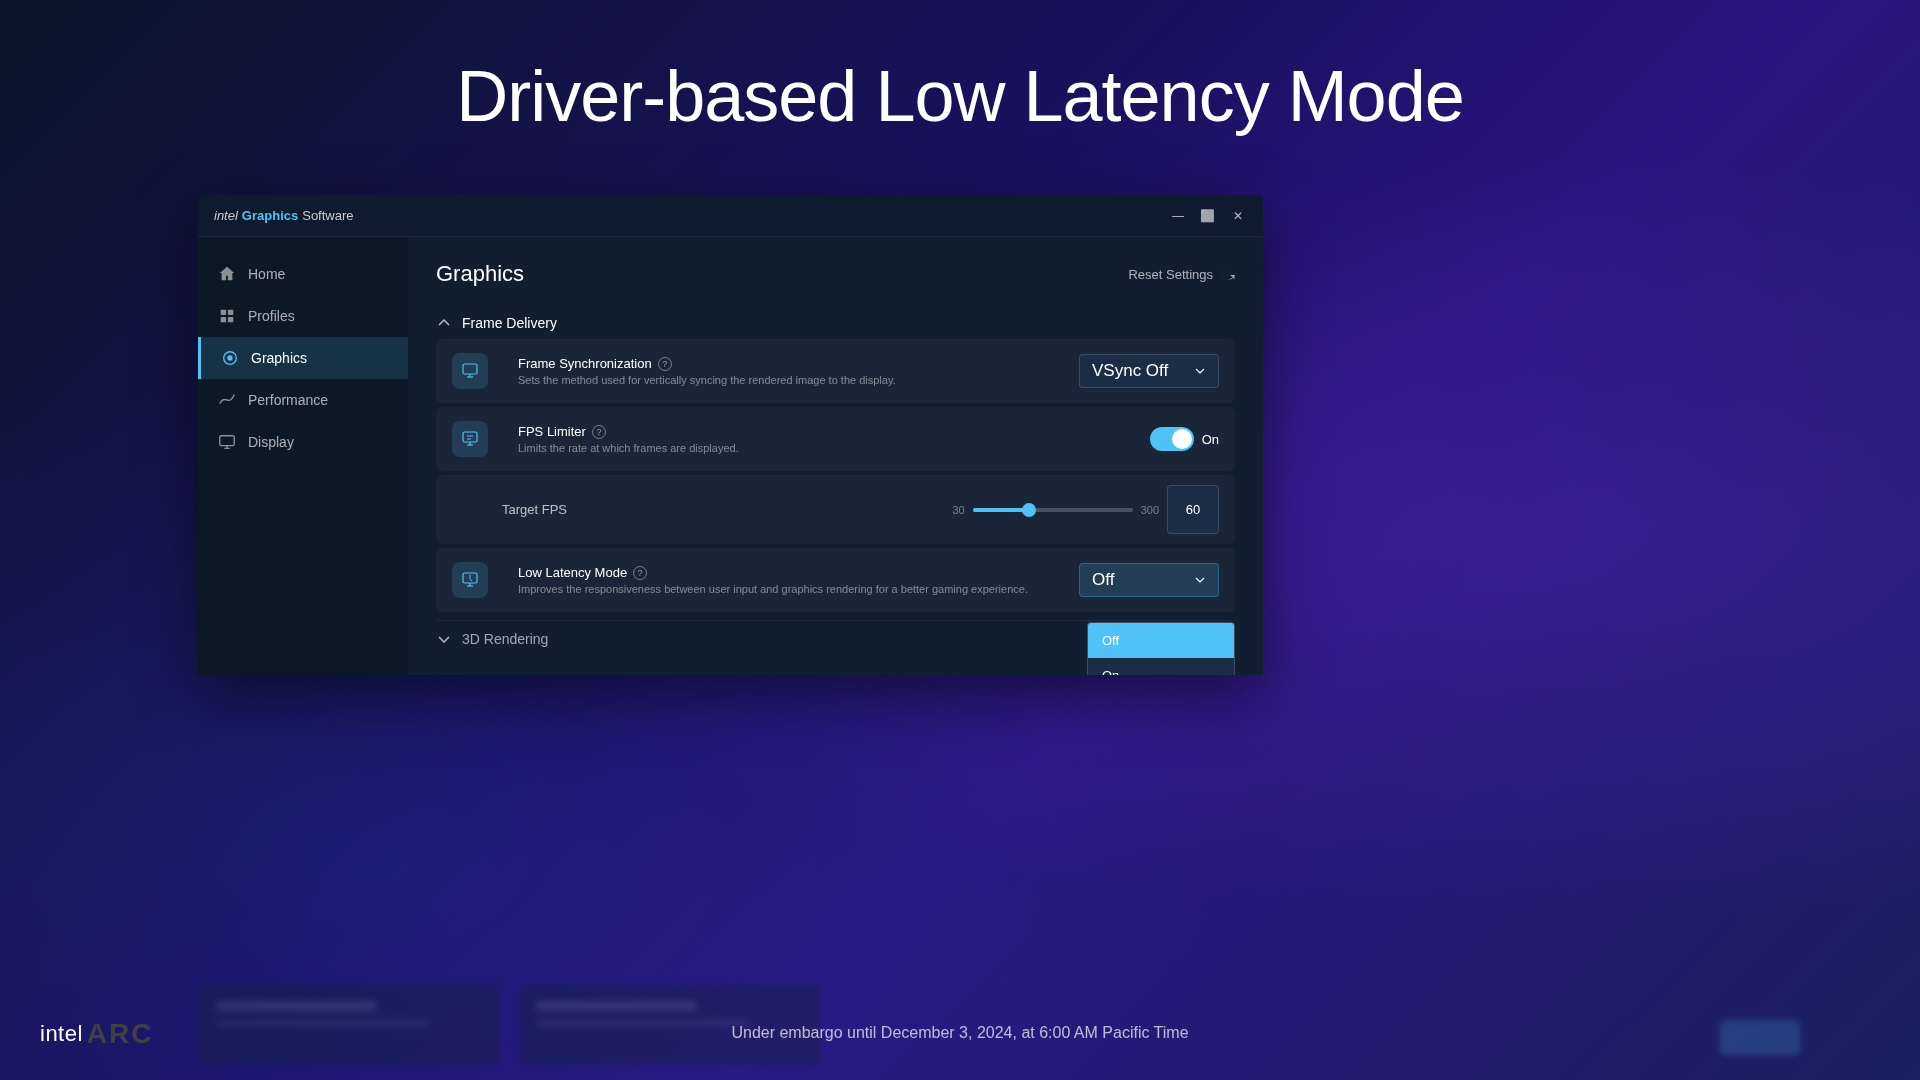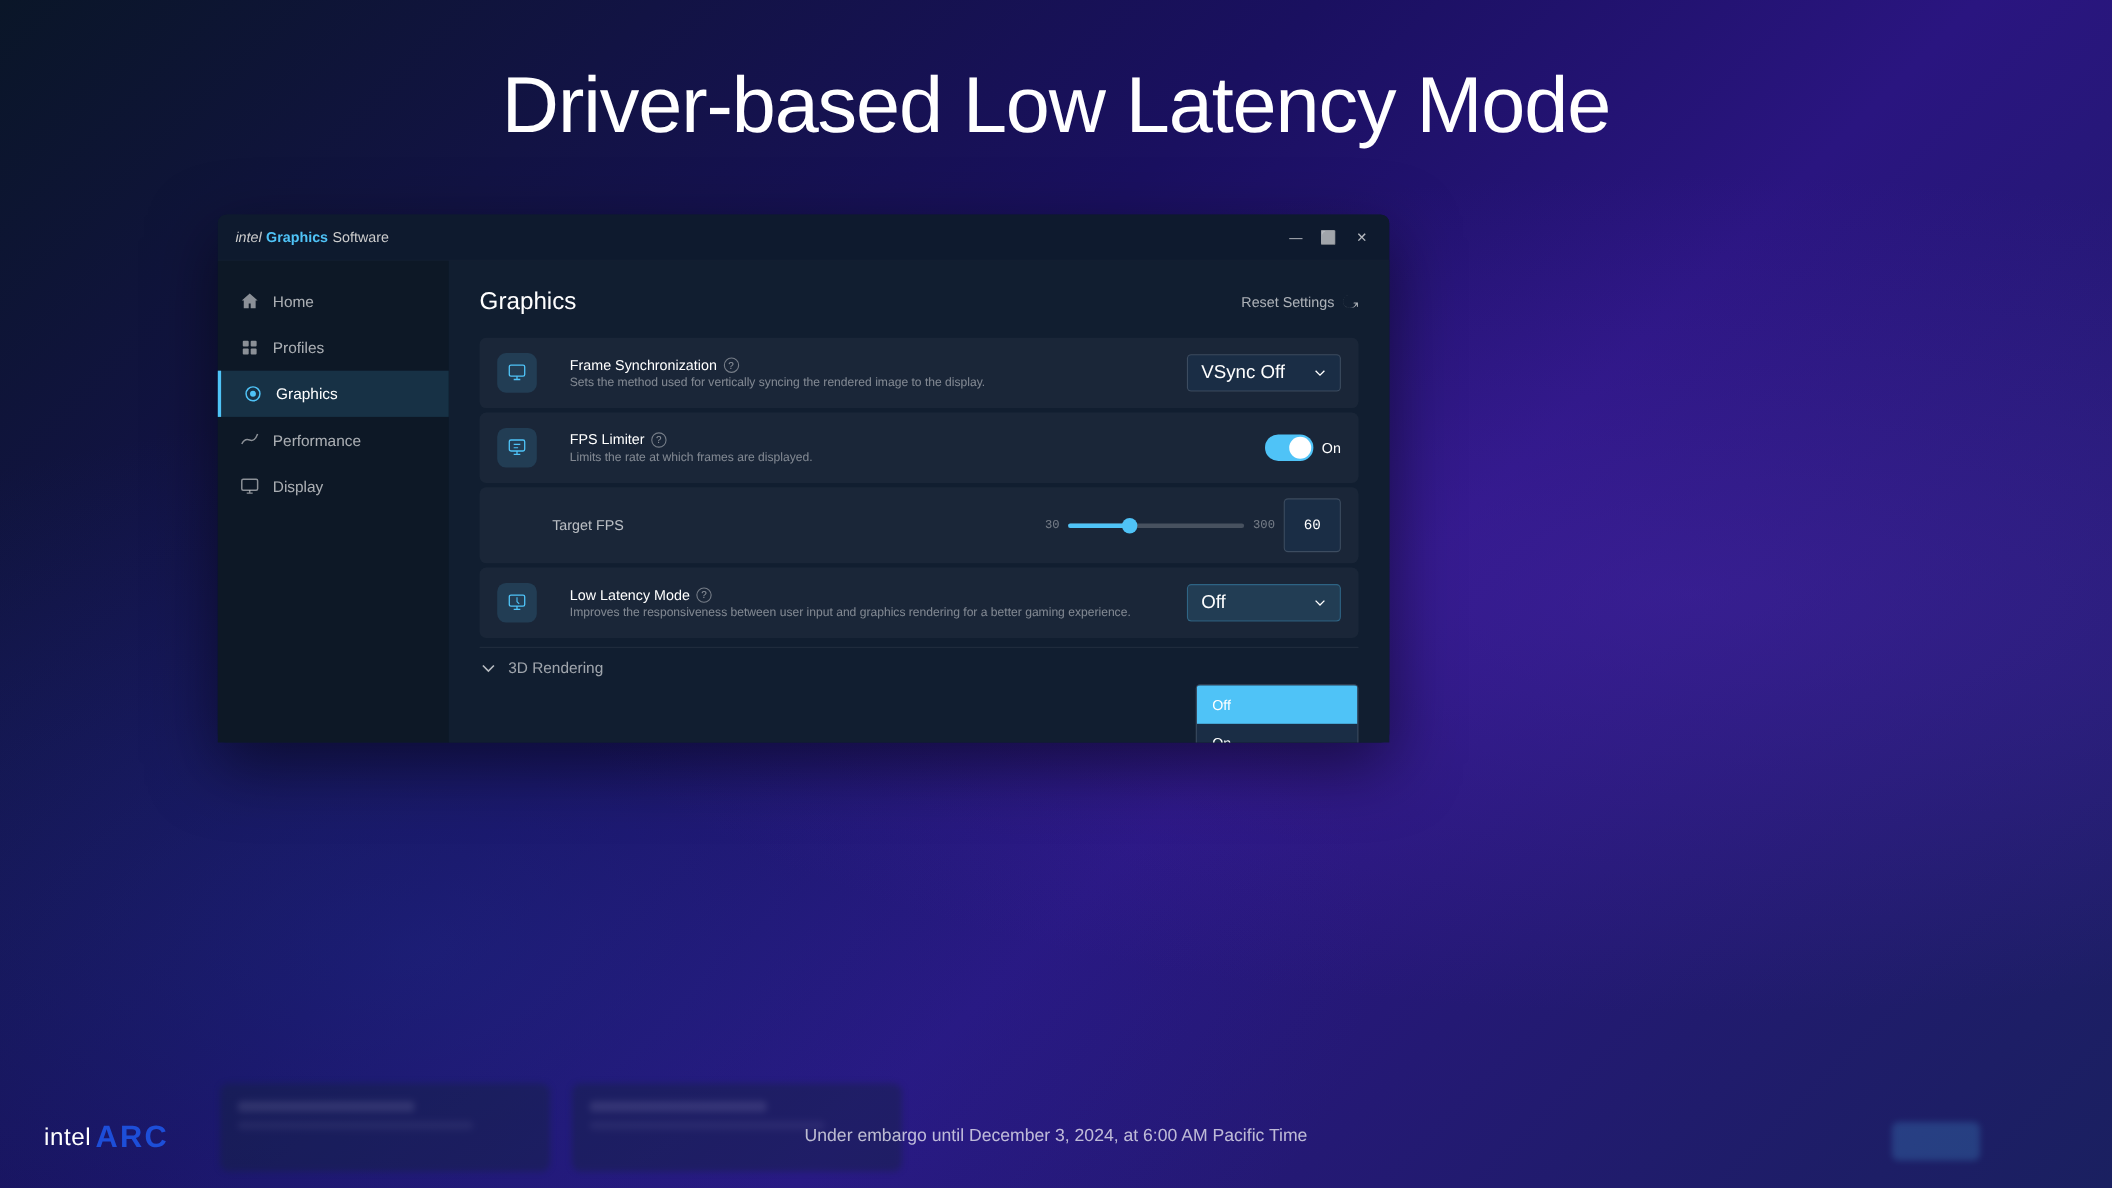--- a/index.html
+++ b/index.html
@@ -49,21 +49,21 @@
     .intel-arc-logo .intel-text {
       font-size: 22px;
       color: #ffffff;
       font-weight: 400;
       letter-spacing: 0.5px;
     }
 
     .intel-arc-logo .arc-text {
       font-size: 28px;
       font-weight: 800;
-      color: #1d4ed8;
+      color: #404040;
       margin-left: 4px;
       letter-spacing: 2px;
     }
 
     
     .embargo-text {
       position: absolute;
       bottom: 38px;
       left: 50%;
       transform: translateX(-50%);
@@ -349,21 +349,20 @@
       font-size: 13px;
       color: rgba(255,255,255,0.7);
       flex: 1;
       padding-left: 50px;
     }
 
     .fps-slider-container {
       display: flex;
       align-items: center;
       gap: 8px;
-      font-family: Liberation Mono, monospace;
     }
 
     .slider-min { font-size: 11px; color: rgba(255,255,255,0.4); }
     .slider-max { font-size: 11px; color: rgba(255,255,255,0.4); }
 
     .fps-slider {
       width: 160px;
       height: 4px;
       background: rgba(255,255,255,0.2);
       border-radius: 2px;
@@ -561,20 +560,26 @@
         <h2 class="content-title">Graphics</h2>
         <div class="reset-settings-btn">
           <span>Reset Settings</span>
           <svg width="16" height="16" viewBox="0 0 16 16" fill="currentColor">
             <path d="M8 2a6 6 0 1 0 5.657 8H12a.5.5 0 0 1 0-1h3.5V12.5a.5.5 0 0 1-1 0v-1.657A6.978 6.978 0 0 1 8 14 6 6 0 1 1 8 2z"></path>
           </svg>
         </div>
       </div>
 
       <div class="section">
+        <div class="section-header">
+          <svg class="chevron-icon" viewBox="0 0 16 16" fill="currentColor">
+            <path d="M3 10l5-5 5 5" stroke="currentColor" stroke-width="1.5" fill="none"></path>
+          </svg>
+          <span>Frame Delivery</span>
+        </div>
 
         <div class="setting-row">
           <div class="setting-icon">
             <svg width="20" height="20" viewBox="0 0 20 20" fill="#4fc3f7">
               <rect x="3" y="3" width="14" height="10" rx="1.5" stroke="#4fc3f7" stroke-width="1.2" fill="none"></rect>
               <path d="M7 16h6" stroke="#4fc3f7" stroke-width="1.2"></path>
               <path d="M10 13v3" stroke="#4fc3f7" stroke-width="1.2"></path>
             </svg>
           </div>
           <div class="setting-info">

